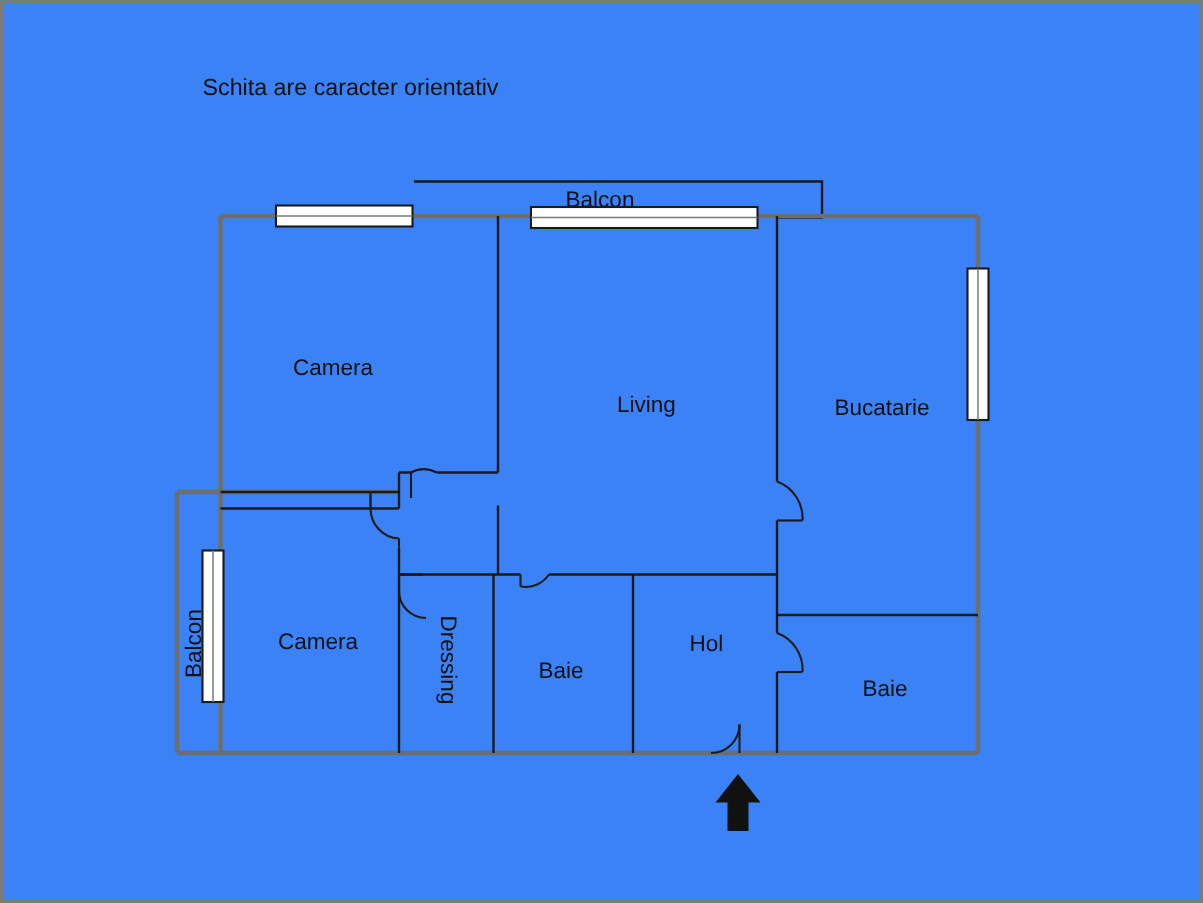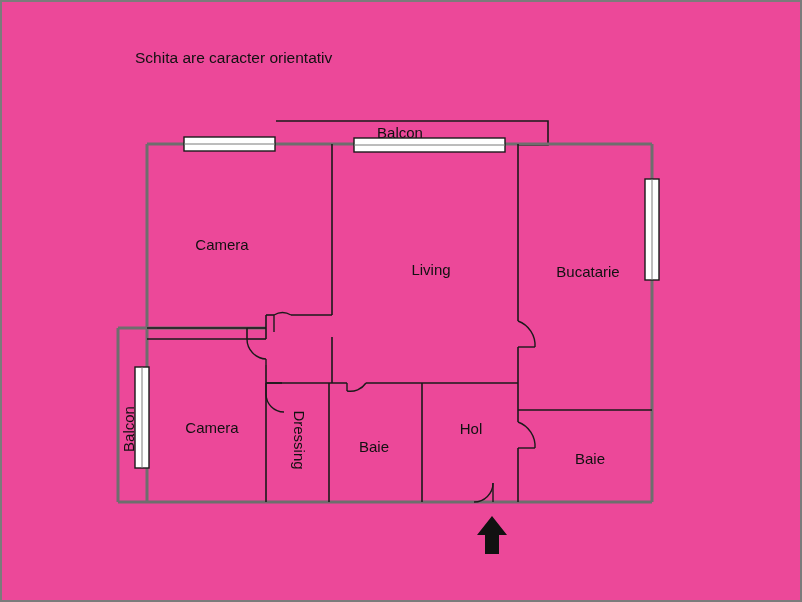--- a/index.html
+++ b/index.html
@@ -14,21 +14,21 @@
     overflow: hidden;
   }
   #plan-frame {
     position: absolute;
     left: 0;
     top: 0;
     width: 802px;
     height: 602px;
     box-sizing: border-box;
     border: 2px solid #7b7b7b;
-    background: #ec4899;
+    background: #3b82f6;
   }
   svg#floorplan {
     position: absolute;
     left: 0;
     top: 0;
     display: block;
   }
   .wall-outer {
     stroke: #6e6e6e;
     stroke-width: 3;

